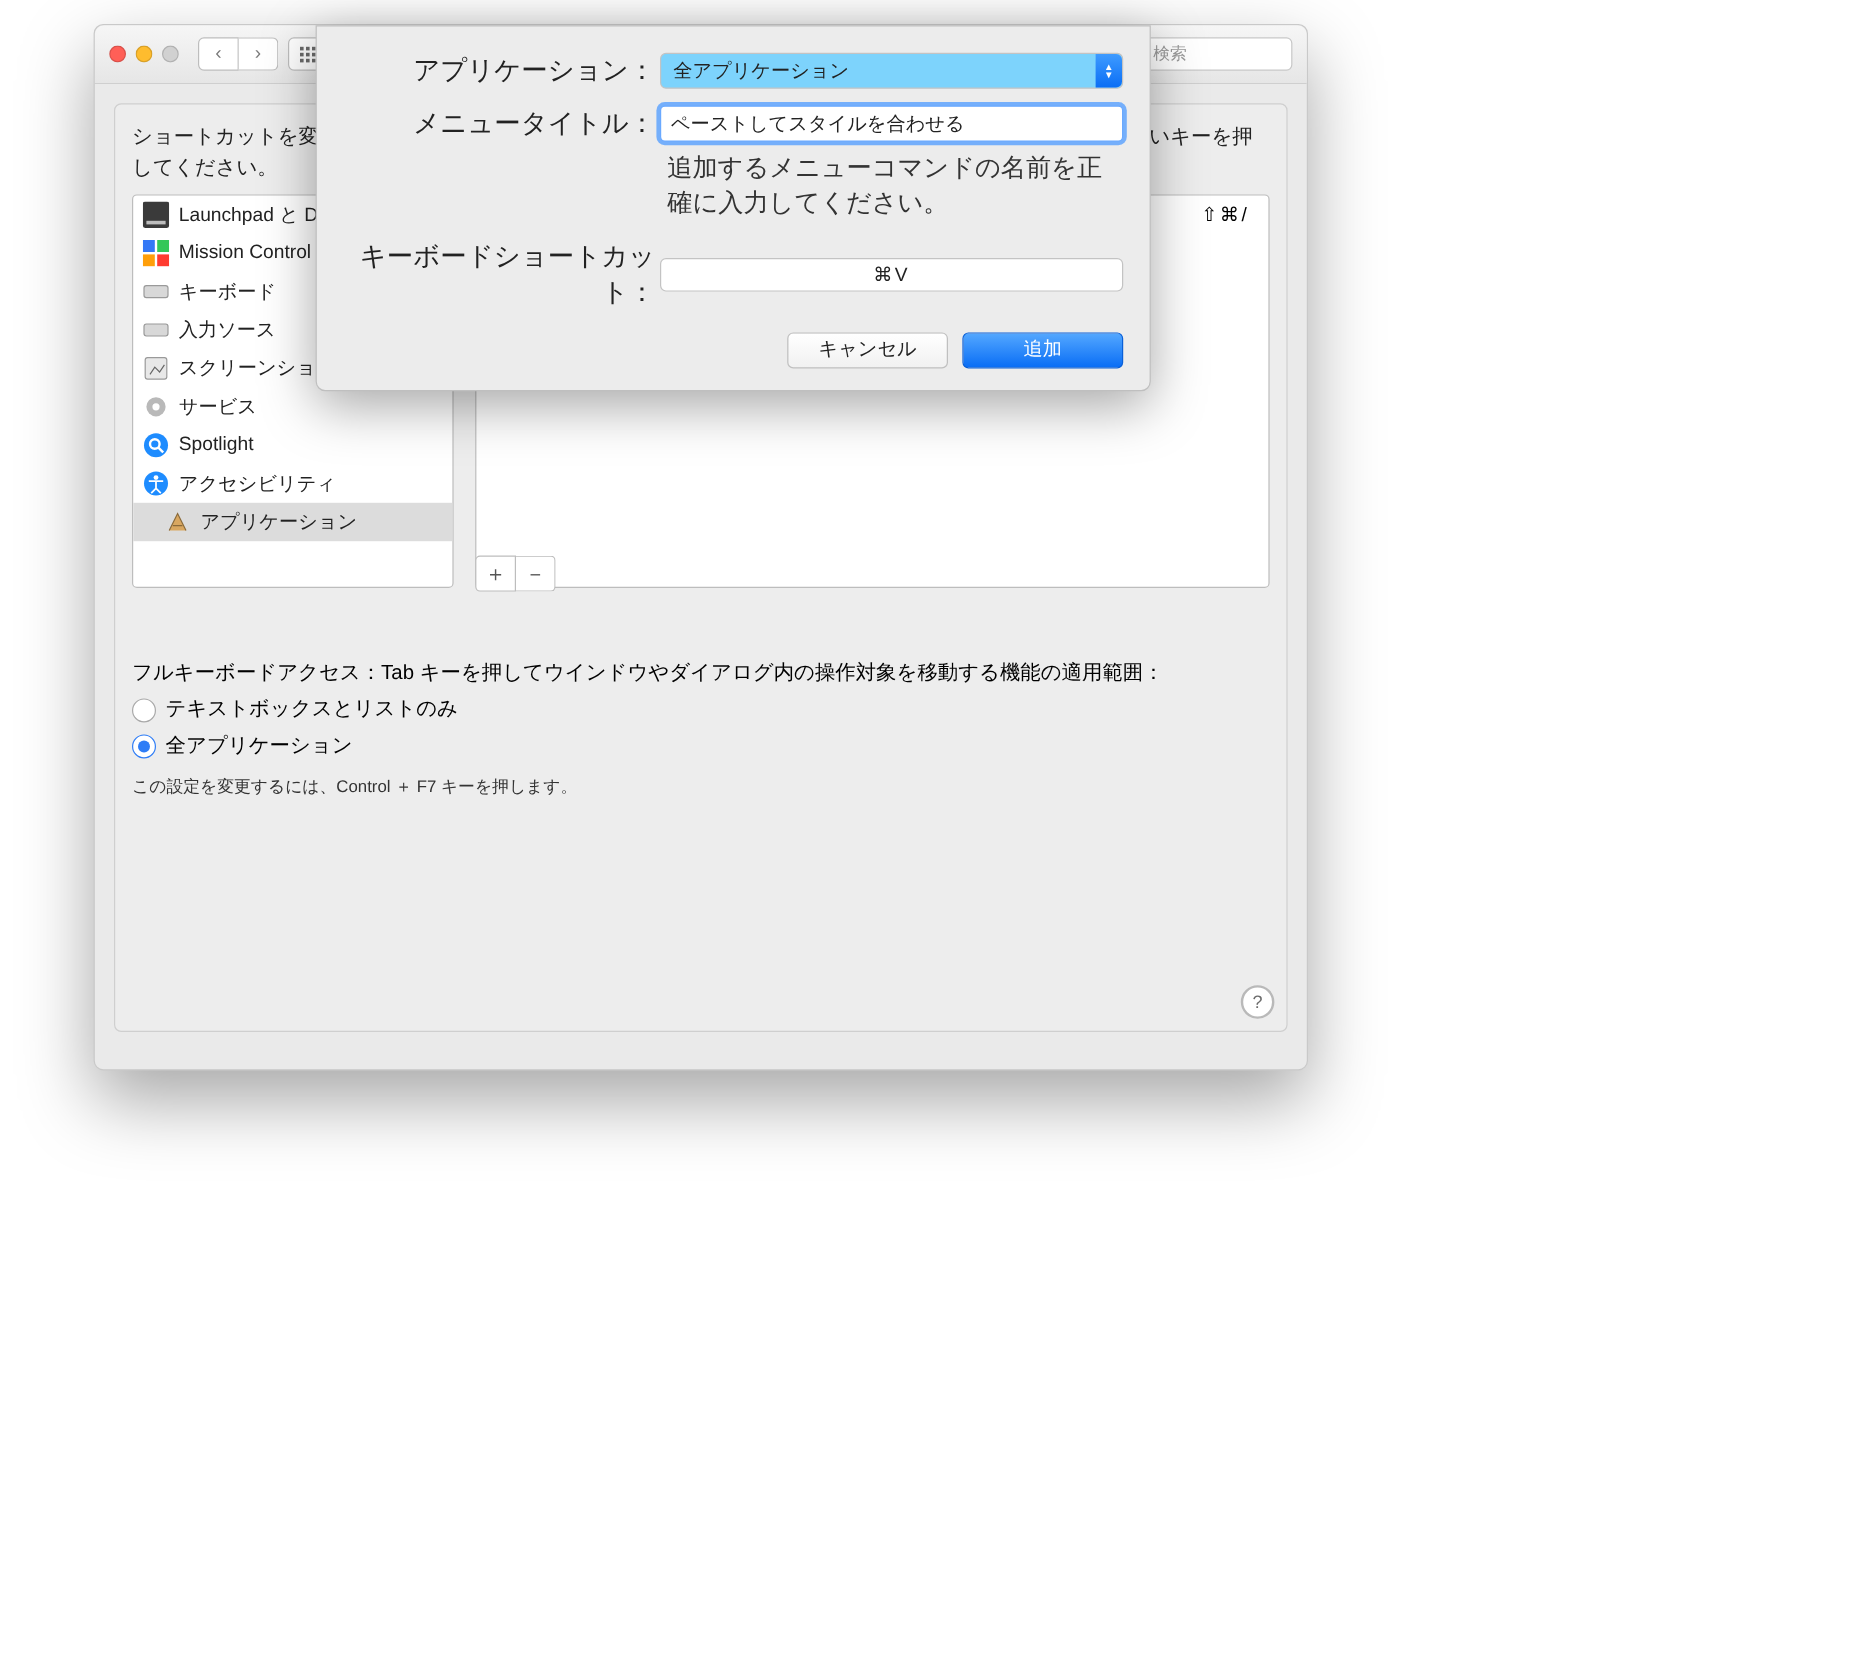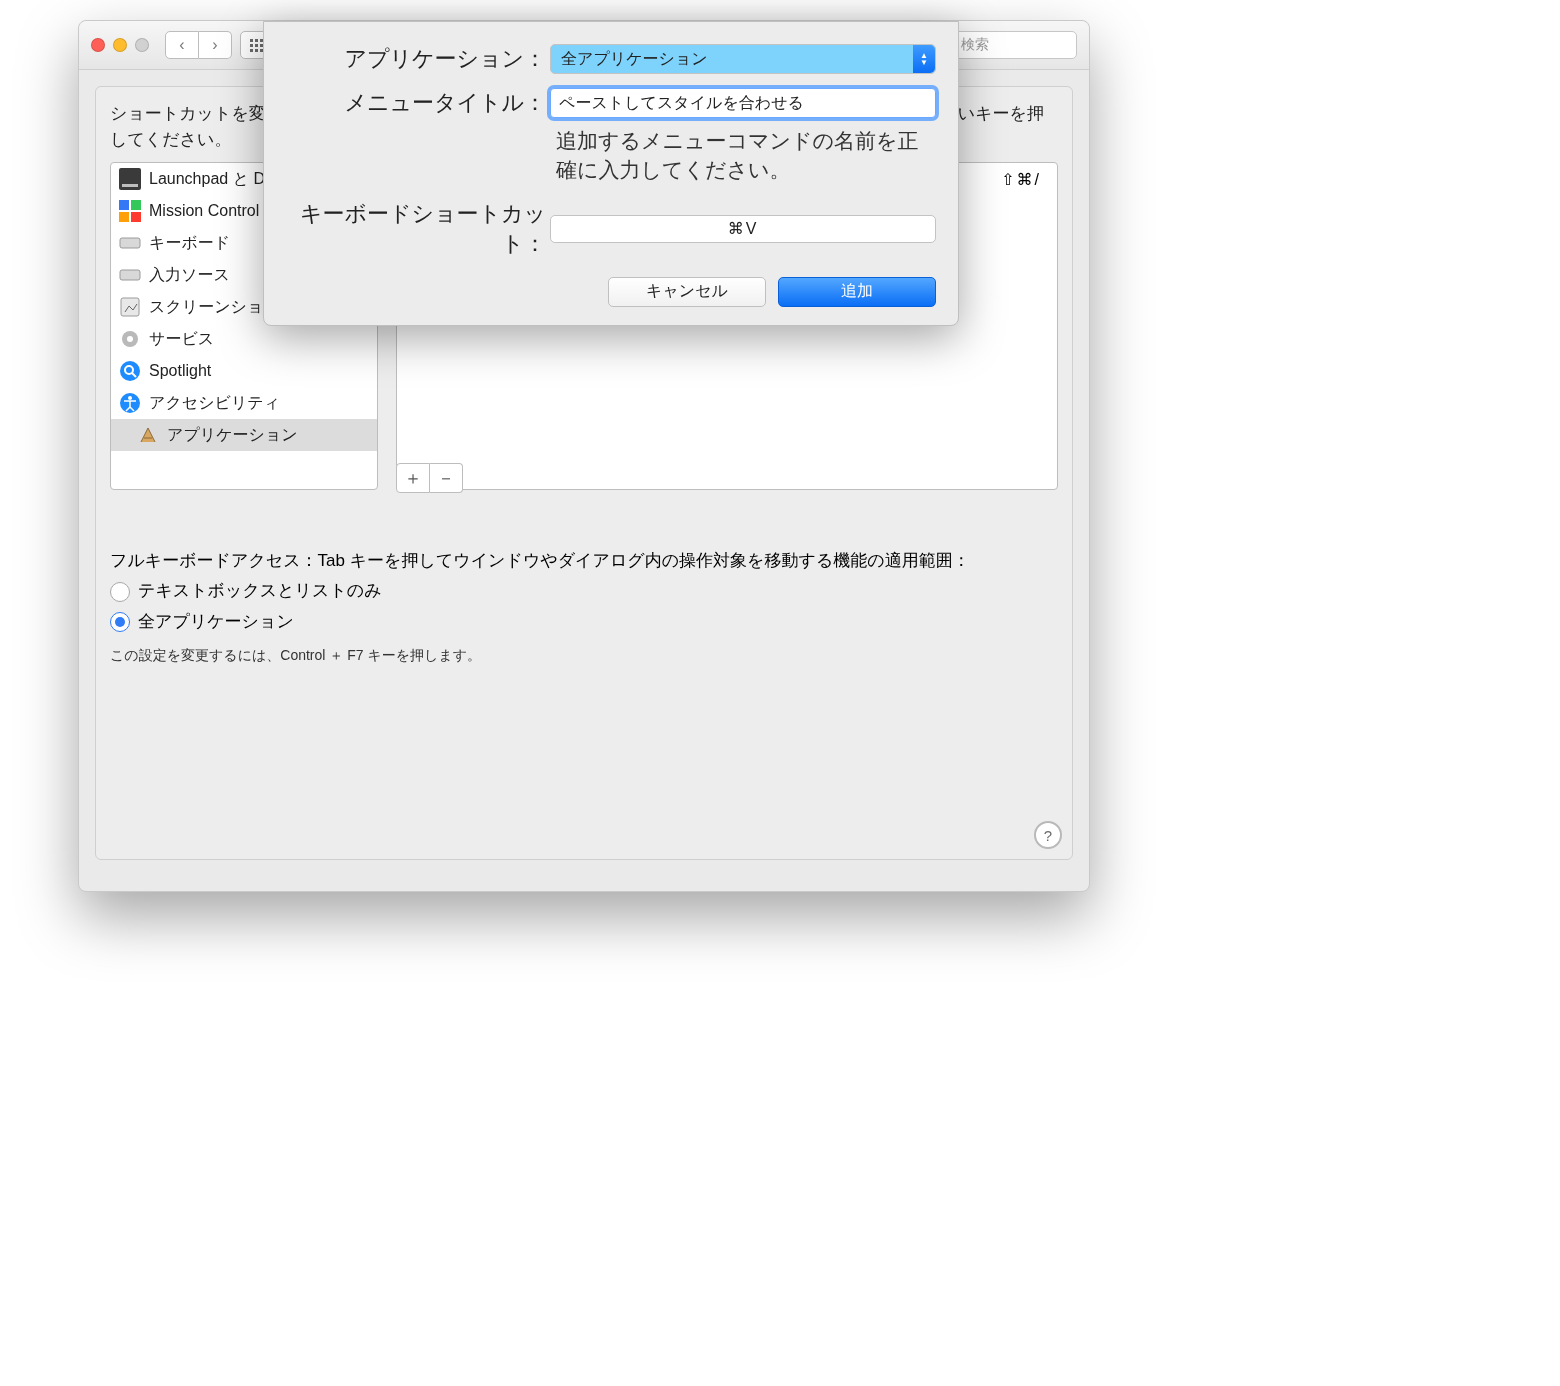--- a/index.html
+++ b/index.html
@@ -55,21 +55,21 @@
   .form-row{display:flex;align-items:center;margin-bottom:14px;}
   .form-label{width:260px;text-align:right;padding-right:4px;font-size:22px;color:#222;}
   .form-ctl{flex:1;}
   .select{height:28px;background:#7dd3fc;border:1px solid #c3c3c3;border-radius:5px;display:flex;align-items:center;justify-content:space-between;padding:0 0 0 10px;font-size:16px;color:#222;}
   .sel-knob{width:22px;align-self:stretch;background:linear-gradient(#3e9bff,#0b6ef5);border-radius:0 5px 5px 0;display:flex;flex-direction:column;align-items:center;justify-content:center;color:#fff;font-size:8px;line-height:7px;}
   .text-input{height:30px;width:100%;box-sizing:border-box;border:1px solid #bdbdbd;border-radius:4px;background:#fff;padding:0 8px;font-size:16px;color:#222;outline:none;}
   .text-input.focus{box-shadow:0 0 0 3px rgba(87,160,255,.8);border-color:#6aa9ff;}
   .subhint{margin:8px 0 14px 270px;font-size:21px;color:#333;line-height:1.4;}
   .sc-input{height:28px;width:100%;box-sizing:border-box;border:1px solid #c3c3c3;border-radius:5px;background:#fff;text-align:center;font-size:16px;letter-spacing:2px;color:#222;display:flex;align-items:center;justify-content:center;}
   .sheet-btns{display:flex;justify-content:flex-end;gap:12px;margin-top:18px;}
-  .btn{height:28px;min-width:120px;border:1px solid #c0c0c0;border-radius:5px;background:linear-gradient(#ffffff,#f1f1f1);font-size:16px;color:#222;display:inline-flex;align-items:center;justify-content:center;padding:0 18px;}
+  .btn{height:28px;min-width:120px;border:1px solid #c0c0c0;border-radius:5px;background:linear-gradient(#ffffff,#f1f1f1);font-size:16px;color:#222;display:inline-flex;align-items:center;justify-content:center;padding:0 6px;}
   .btn.primary{background:linear-gradient(#53a7ff,#0a6ef5);border-color:#0a60d8;color:#fff;justify-content:center;}
 </style>
 </head>
 <body>
 
 <div class="stage">
   <div class="window">
 
     <div class="titlebar">
       <div class="traffic">

